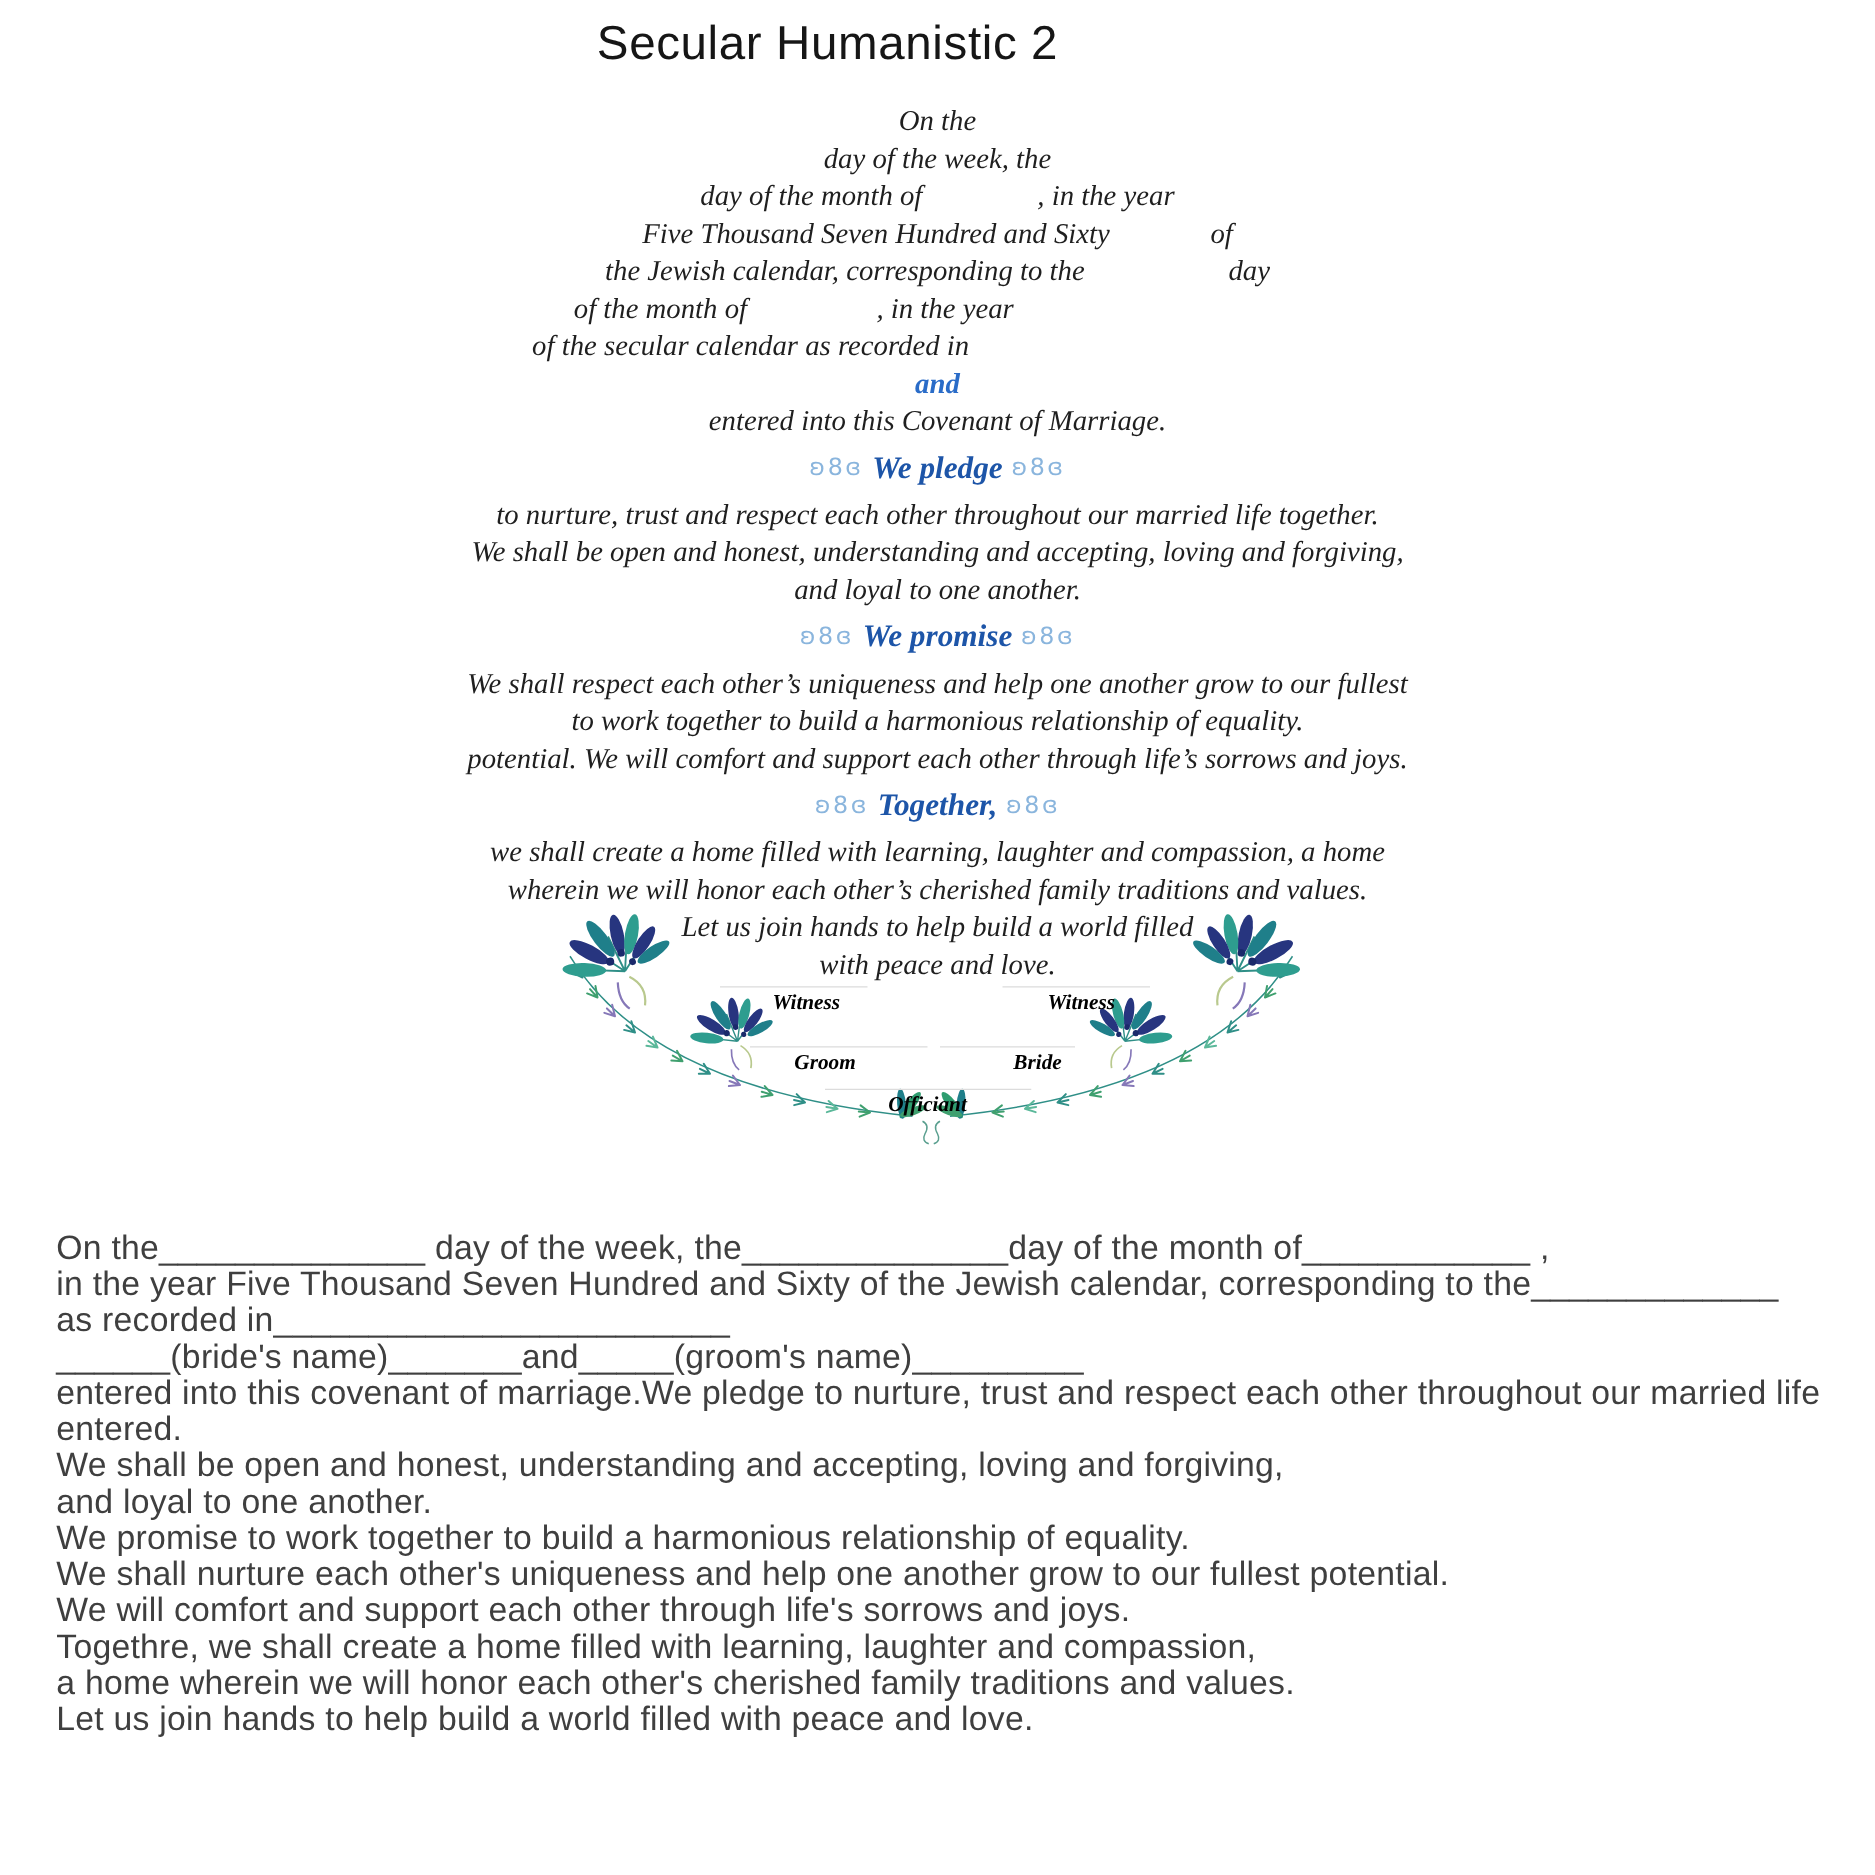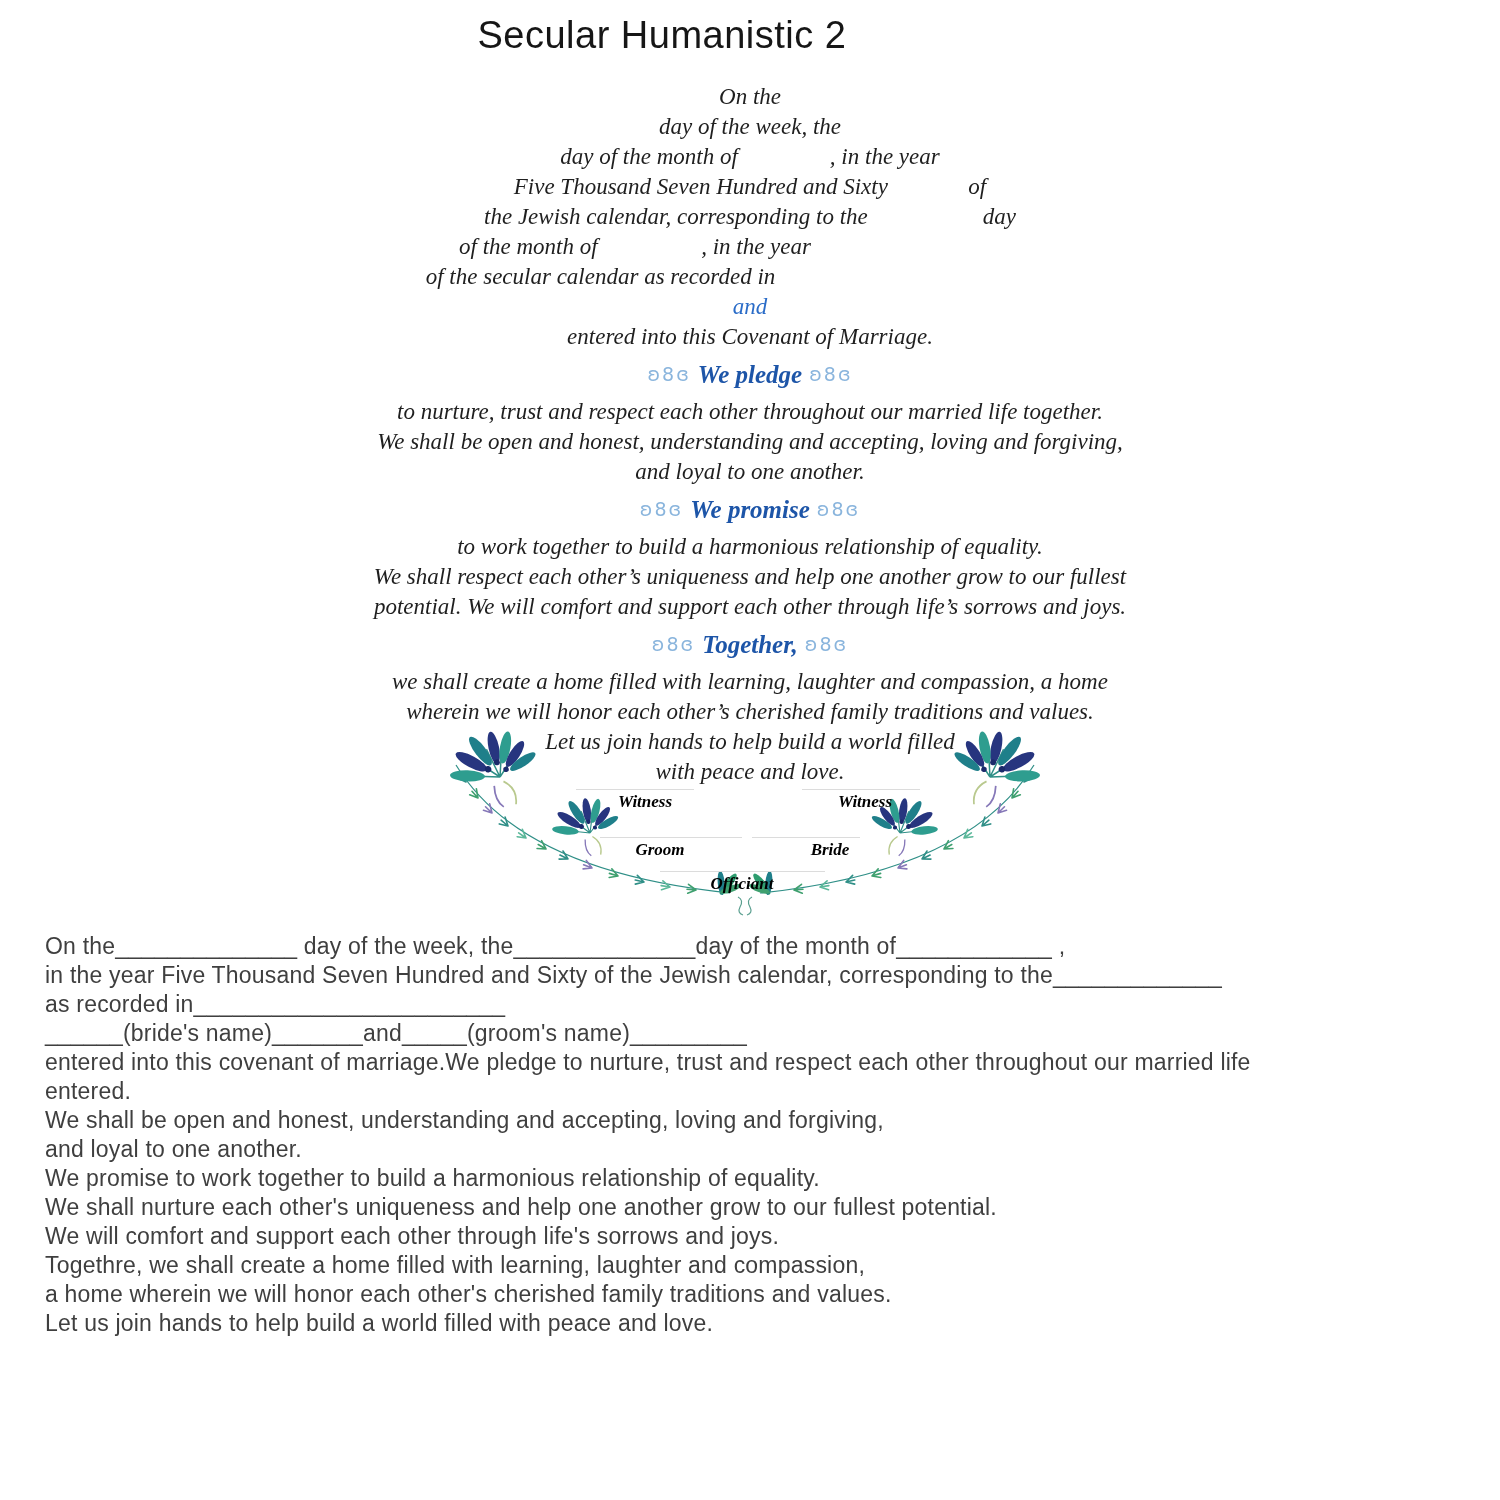--- a/index.html
+++ b/index.html
@@ -7,37 +7,37 @@
   .page{position:relative;width:1324px;height:1500px;background:#fff;font-family:"Liberation Sans",sans-serif;}
 
   .title{position:absolute;top:14px;left:0;right:0;margin:0;text-align:center;
          font-size:38px;font-weight:400;letter-spacing:.5px;color:#161616;
          font-family:"Liberation Sans",sans-serif;}
 
   .script-block{position:absolute;top:82px;left:250px;width:1000px;text-align:center;
                 font-family:"Liberation Serif","DejaVu Serif",serif;font-style:italic;
                 font-size:23px;line-height:30px;color:#1f1f1f;}
   .s-line{white-space:nowrap;}
-  .s-line.and{color:#2a6cc8;font-weight:normal;}
+  .s-line.and{color:#2a6cc8;font-weight:bold;}
   .s-head{white-space:nowrap;line-height:44px;font-size:25px;font-weight:bold;color:#1d55a8;}
   .s-head .orn{color:#8ab5dd;font-size:19px;font-weight:normal;font-style:normal;
                font-family:"DejaVu Sans",sans-serif;margin:0 7px;letter-spacing:2px;vertical-align:2px;}
 
   .wreath{position:absolute;left:420px;top:725px;}
   .vinepath,.stem{fill:none;stroke:#2f8f87;stroke-width:1.2px;}
   .accent1{fill:none;stroke:#b9c98e;stroke-width:1.4px;}
   .accent2{fill:none;stroke:#8678b8;stroke-width:1.4px;}
   .curl{fill:none;stroke:#5a9f8f;stroke-width:1.2px;}
 
   .sig-line{position:absolute;height:0;border-top:1px solid #dcdcdc;}
   .sig-label{position:absolute;text-align:center;font-family:"Liberation Serif","DejaVu Serif",serif;
              font-style:italic;font-weight:bold;font-size:17px;color:#000000;}
 
-  .plain-block{position:absolute;top:932px;left:45px;width:1430px;
-               font-size:23px;line-height:29px;color:#3f3f3f;letter-spacing:.2px;
+  .plain-block{position:absolute;top:984px;left:45px;width:1430px;
+               font-size:27px;line-height:29px;color:#3f3f3f;letter-spacing:.2px;
                font-family:"Liberation Sans",sans-serif;}
   .p-line{white-space:nowrap;}
 </style>
 </head>
 <body>
 
 <div class="page">
 
   <h1 class="title">Secular Humanistic 2</h1>
 
@@ -55,22 +55,22 @@
     <div class="s-head">
       <span class="orn">ʚ8ɞ</span><span>We pledge</span><span class="orn">ʚ8ɞ</span>
     </div>
     <div class="s-line">to nurture, trust and respect each other throughout our married life together.</div>
     <div class="s-line">We shall be open and honest, understanding and accepting, loving and forgiving,</div>
     <div class="s-line">and loyal to one another.</div>
 
     <div class="s-head">
       <span class="orn">ʚ8ɞ</span><span>We promise</span><span class="orn">ʚ8ɞ</span>
     </div>
+    <div class="s-line">We shall respect each other’s uniqueness and help one another grow to our fullest</div>
     <div class="s-line">to work together to build a harmonious relationship of equality.</div>
-    <div class="s-line">We shall respect each other’s uniqueness and help one another grow to our fullest</div>
     <div class="s-line">potential. We will comfort and support each other through life’s sorrows and joys.</div>
 
     <div class="s-head">
       <span class="orn">ʚ8ɞ</span><span>Together,</span><span class="orn">ʚ8ɞ</span>
     </div>
     <div class="s-line">we shall create a home filled with learning, laughter and compassion, a home</div>
     <div class="s-line">wherein we will honor each other’s cherished family traditions and values.</div>
     <div class="s-line">Let us join hands to help build a world filled</div>
     <div class="s-line">with peace and love.</div>
   </div>

